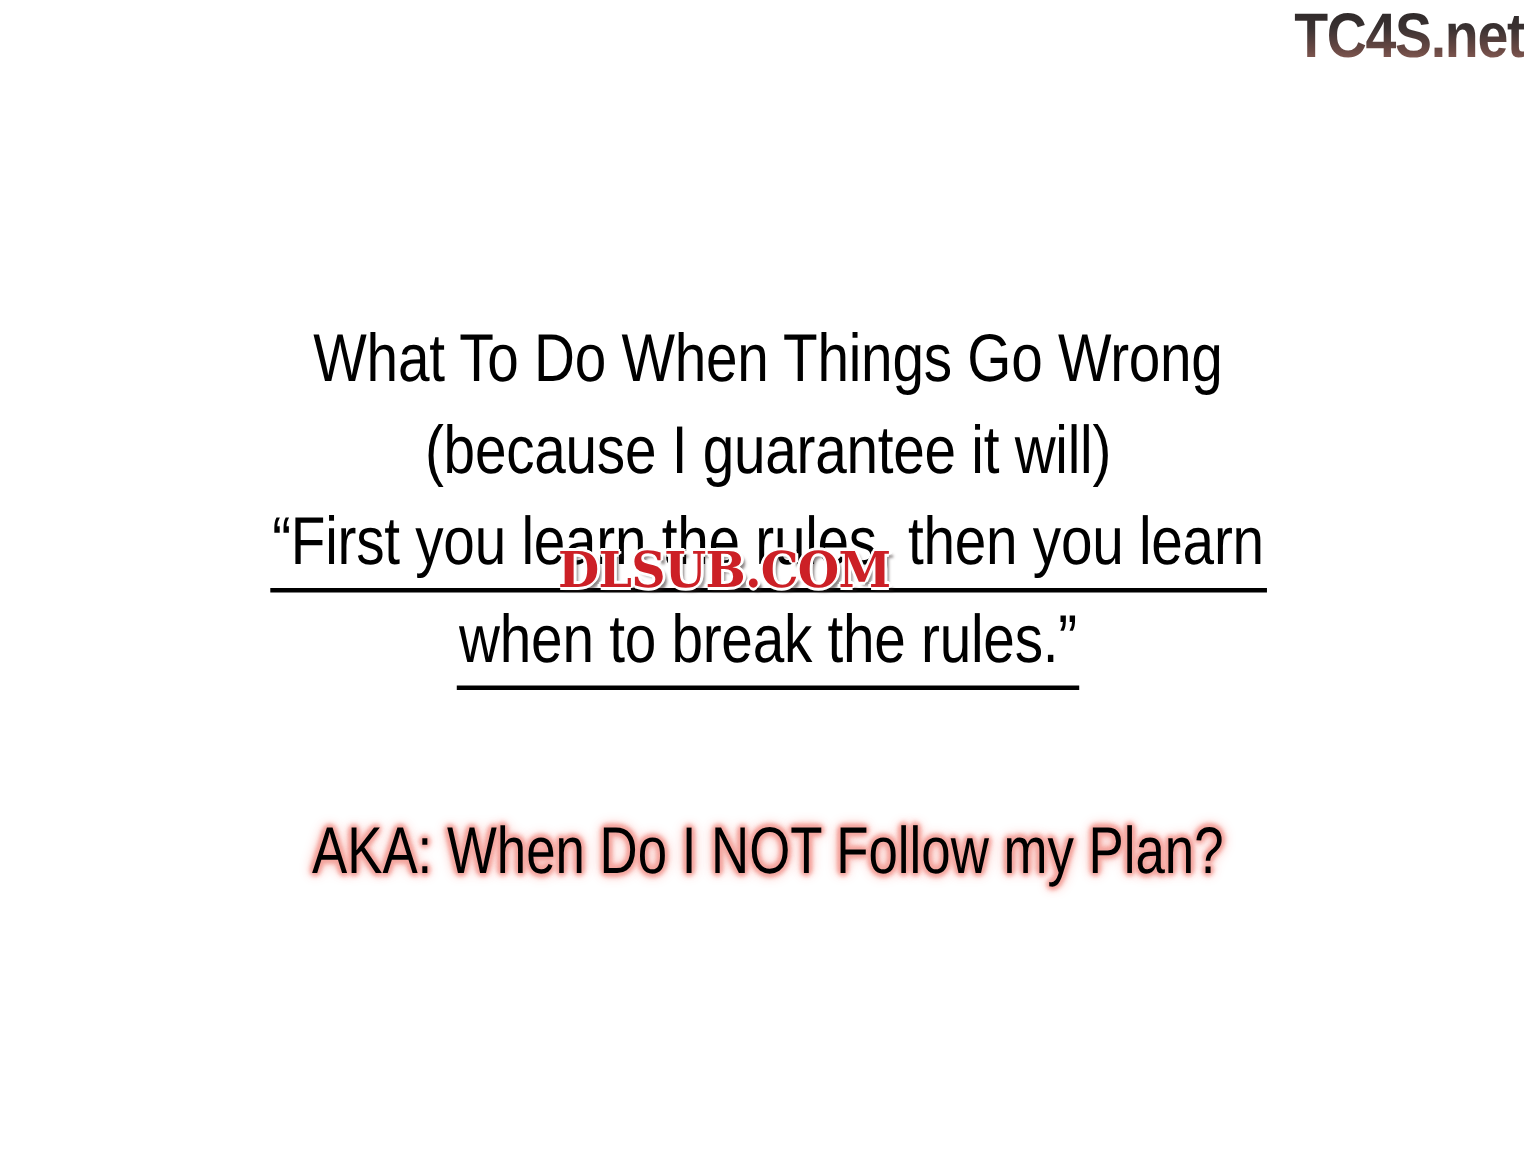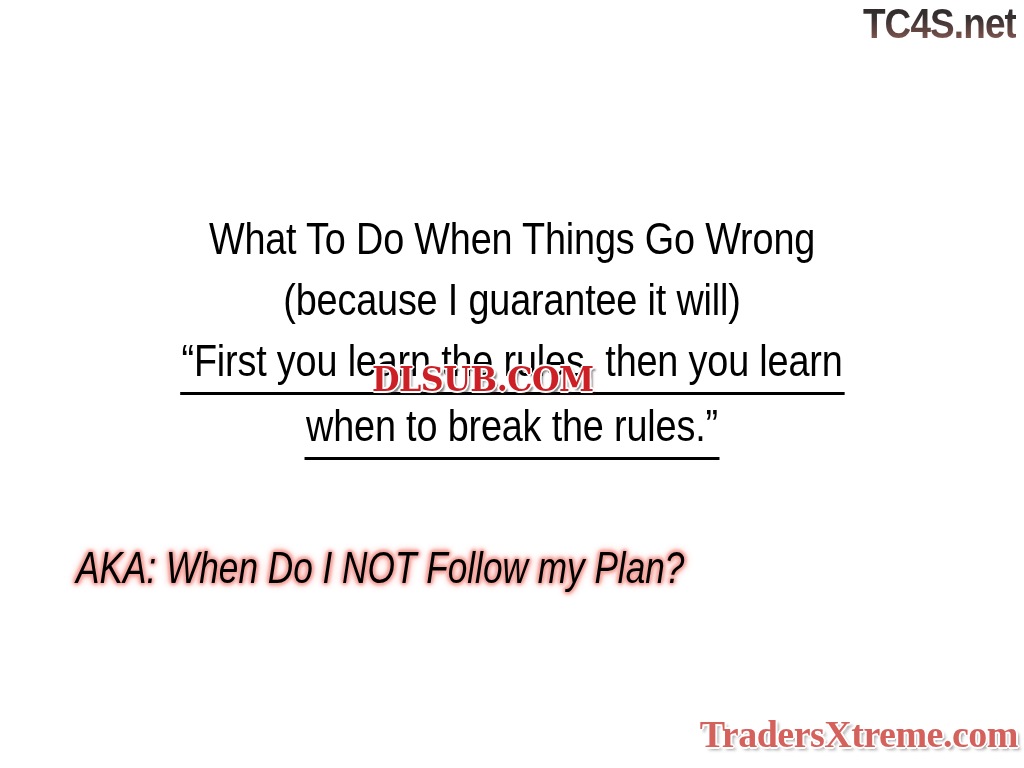--- a/index.html
+++ b/index.html
@@ -56,21 +56,21 @@
     border-bottom: 3px solid #000000;
     padding-bottom: 1px;
   }
 
   
   .aka-block {
     position: absolute;
     left: 0;
     top: 541px;
     width: 1024px;
-    font-style: italic;
+    text-align: center;
   }
 
   .aka-line {
     display: inline-block;
     font-family: "Liberation Sans", sans-serif;
     font-size: 44px;
     line-height: 54px;
     font-weight: 400;
     color: #000000;
     white-space: nowrap;
@@ -185,15 +185,14 @@
     </div>
 
   </div>
 
   <div class="wm-dlsub">DLSUB.COM</div>
 
   <div class="aka-block">
     <span class="aka-line">AKA: When Do I NOT Follow my Plan?</span>
   </div>
 
-  <div class="wm-traders">TradersXtreme.com</div>
 
 </div>
 
 </body></html>

